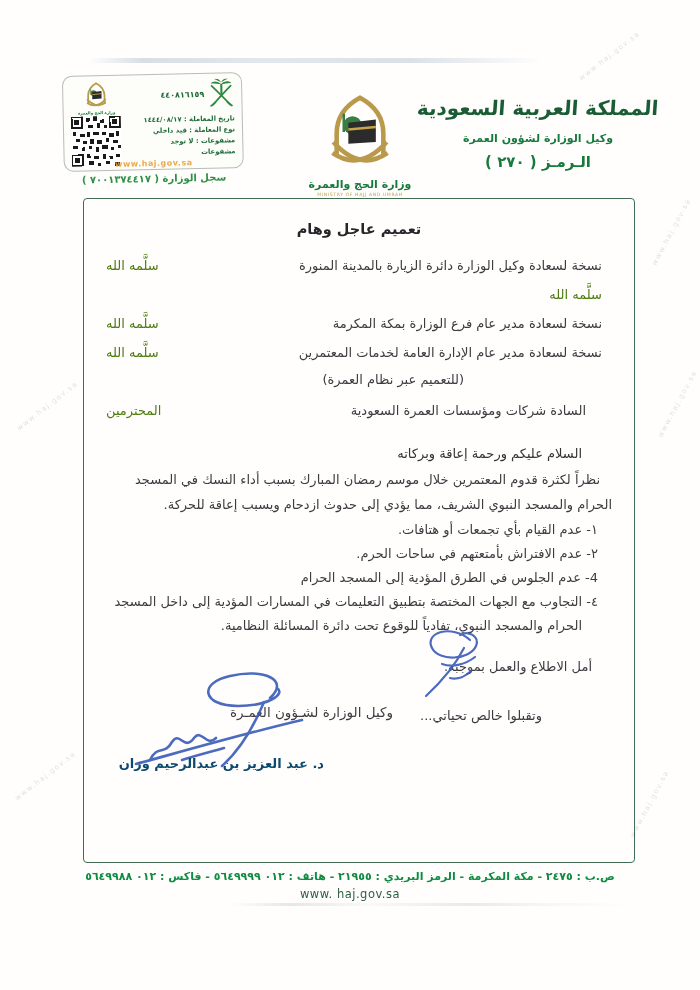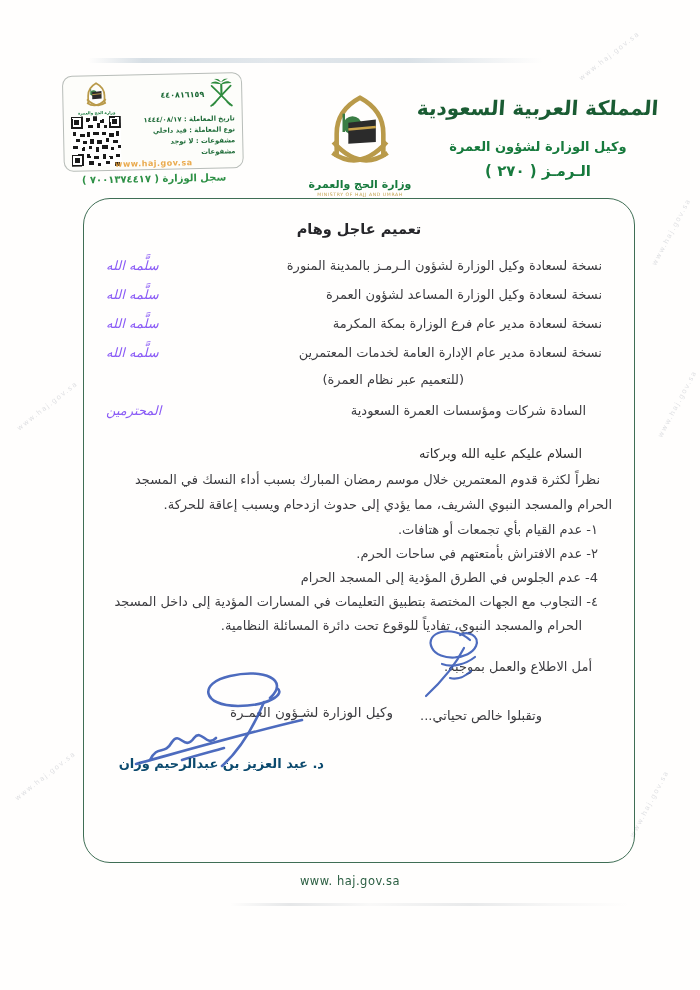--- a/index.html
+++ b/index.html
@@ -36,30 +36,30 @@
 
   
   .center-logo{position:absolute;left:293px;top:92px;width:134px;text-align:center;}
   .center-logo .ar{font-size:11px;font-weight:bold;color:#177a3d;margin-top:2px;white-space:nowrap;}
   .center-logo .en{font-size:4.6px;color:#c2a24e;letter-spacing:.6px;margin-top:1px;white-space:nowrap;}
 
   
   .kingdom-block{position:absolute;right:42px;top:96px;width:240px;text-align:center;direction:rtl;}
   .calligraphy{font-size:20px;font-weight:bold;color:#1a5c33;letter-spacing:-1px;
       transform:skewX(-4deg);display:inline-block;white-space:nowrap;}
-  .office-line{font-size:13px;font-weight:bold;color:#177a3d;margin-top:19px;white-space:nowrap;}
+  .office-line{font-size:11px;font-weight:bold;color:#177a3d;margin-top:12px;white-space:nowrap;}
   .code-line{font-size:15px;font-weight:bold;color:#177a3d;margin-top:8px;}
 
   
   .letter-box{position:absolute;left:83px;top:198px;width:552px;height:665px;box-sizing:border-box;
-      border:1.6px solid #3f6e55;border-radius:27px;padding:14px 22px;direction:rtl;
+      border:1.6px solid #3f6e55;border-radius:4px;padding:14px 22px;direction:rtl;
       font-size:13px;color:#3c3c40;}
   .title{text-align:center;font-size:14.5px;font-weight:bold;color:#26262a;margin:8px 0 14px 0;}
   .cc-row{display:flex;justify-content:space-between;align-items:baseline;line-height:29px;padding-right:10px;}
-  .cc-side{font-size:13px;color:#8b5cf6;font-style:italic;}
+  .cc-side{font-size:13px;color:#4d7c0f;}
   .note-line{padding-right:148px;line-height:26px;}
   .to-row{display:flex;justify-content:space-between;align-items:baseline;line-height:28px;
       padding-right:26px;margin-top:4px;}
   .greeting{margin-top:16px;padding-right:30px;line-height:26px;color:#333;}
   .body-par{text-align:right;line-height:1.95;text-indent:12px;}
   .body-par2{text-align:right;line-height:1.95;margin-top:1px;}
   .item{padding-right:30px;text-indent:-16px;line-height:1.85;text-align:right;}
   .closing1{margin-top:17px;padding-right:20px;line-height:1.9;}
   .closing2{margin-top:24px;padding-left:0;padding-right:70px;line-height:1.9;}
 
@@ -201,44 +201,43 @@
   <div class="kingdom-block">
     <span class="calligraphy">المملكة العربية السعودية</span>
     <div class="office-line">وكيل الوزارة لشؤون العمرة</div>
     <div class="code-line">الـرمـز ( ٢٧٠ )</div>
   </div>
 
   <div class="letter-box">
     <div class="title">تعميم عاجل وهام</div>
 
     <div class="cc-row">
-      <span>نسخة لسعادة وكيل الوزارة لشؤون الـرمـز بالمدينة المنورة</span>
-      <span class="cc-side">سلَّمه الله</span>
-    </div>
-    <div class="cc-row">
-      <span>نسخة لسعادة وكيل الوزارة المساعد لشؤون العمرة</span>
+      <span>نسخة لسعادة وكيل الوزارة دائرة الزيارة بالمدينة المنورة</span>
+      <span class="cc-side">سلَّمه الله</span>
+    </div>
+    <div class="cc-row">
       <span class="cc-side">سلَّمه الله</span>
     </div>
     <div class="cc-row">
       <span>نسخة لسعادة مدير عام فرع الوزارة بمكة المكرمة</span>
       <span class="cc-side">سلَّمه الله</span>
     </div>
     <div class="cc-row">
       <span>نسخة لسعادة مدير عام الإدارة العامة لخدمات المعتمرين</span>
       <span class="cc-side">سلَّمه الله</span>
     </div>
 
     <div class="note-line">(للتعميم عبر نظام العمرة)</div>
 
     <div class="to-row">
       <span>السادة شركات ومؤسسات العمرة السعودية</span>
       <span class="cc-side">المحترمين</span>
     </div>
 
-    <div class="greeting">السلام عليكم عليه الله وبركاته</div>
+    <div class="greeting">السلام عليكم ورحمة إعاقة وبركاته</div>
 
     <div class="body-par">نظراً لكثرة قدوم المعتمرين خلال موسم رمضان المبارك بسبب أداء النسك في المسجد الحرام والمسجد النبوي الشريف، مما يؤدي إلى حدوث ازدحام ويسبب إعاقة للحركة.</div>
 
     <div class="item">١- عدم القيام بأي تجمعات أو هتافات.</div>
     <div class="item">٢- عدم الافتراش بأمتعتهم في ساحات الحرم.</div>
     <div class="item">4- عدم الجلوس في الطرق المؤدية إلى المسجد الحرام</div>
     <div class="item">٤- التجاوب مع الجهات المختصة بتطبيق التعليمات في المسارات المؤدية إلى داخل المسجد الحرام والمسجد النبوي، تفادياً للوقوع تحت دائرة المسائلة النظامية.</div>
 
     <div class="closing1">أمل الاطلاع والعمل بموجبه.</div>
     <div class="closing2">وتقبلوا خالص تحياتي...</div>
@@ -261,16 +260,17 @@
       <path d="M142,34 C132,58 118,82 100,98"></path>
       <path d="M14,96 C44,88 120,66 180,52"></path>
       <path d="M28,92 C36,76 42,88 50,74 C58,62 62,84 72,70 C80,60 84,80 94,70"></path>
       <path d="M60,92 C72,88 88,84 102,80"></path>
     </g>
   </svg>
 
   <div class="sig-name">د. عبد العزيز بن عبدالرحيم وزان</div>
 
   <div class="footer">
+    <div class="contact">ص.ب : ٢٤٧٥ - مكة المكرمة - الرمز البريدي : ٢١٩٥٥ - هاتف : ٠١٢ ٥٦٤٩٩٩٩ - فاكس : ٠١٢ ٥٦٤٩٩٨٨</div>
     <div class="site">www. haj.gov.sa</div>
   </div>
 
 </div>
 
 </body></html>

